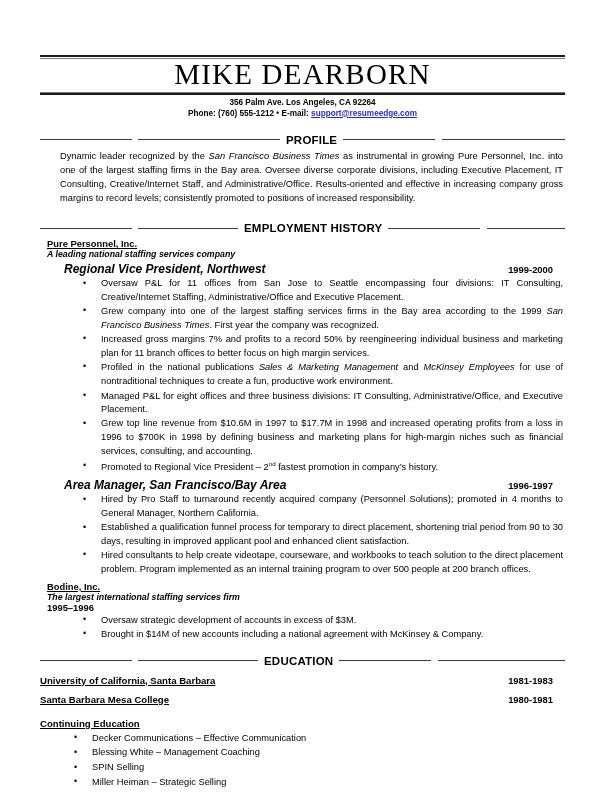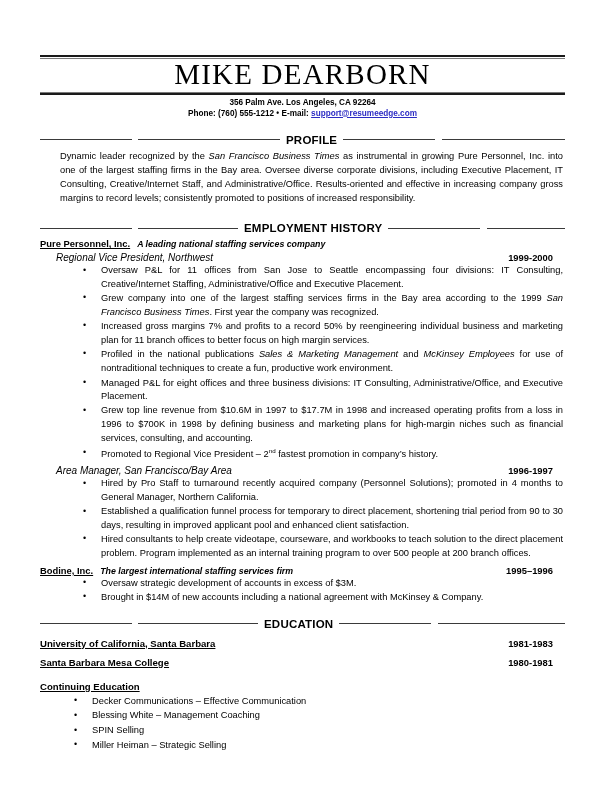--- a/index.html
+++ b/index.html
@@ -117,20 +117,21 @@
     padding-right: 2px;
   }
   .profile-body i { font-style: italic; }
 
   
   .company-row {
     display: flex;
     align-items: baseline;
     margin-top: 4px;
     font-size: 9.4px;
+    flex-direction: column;
   }
   .company-name {
     font-weight: bold;
     text-decoration: underline;
     white-space: nowrap;
   }
   .company-tag {
     font-style: italic;
     font-weight: bold;
     font-size: 8.8px;
@@ -144,24 +145,25 @@
     padding-right: 12px;
   }
 
   .role-row {
     display: flex;
     align-items: baseline;
     margin-top: 3px;
     padding-left: 16px;
   }
   .role-title {
-    font-weight: normal;
+    font-weight: bold;
     font-style: italic;
-    font-size: 10px;
+    font-size: 12px;
     flex: 1 1 auto;
+    margin-left: 8px;
   }
   .role-dates {
     font-weight: bold;
     font-size: 9.4px;
     white-space: nowrap;
     padding-right: 12px;
   }
 
   ul.bullets {
     list-style: none;

